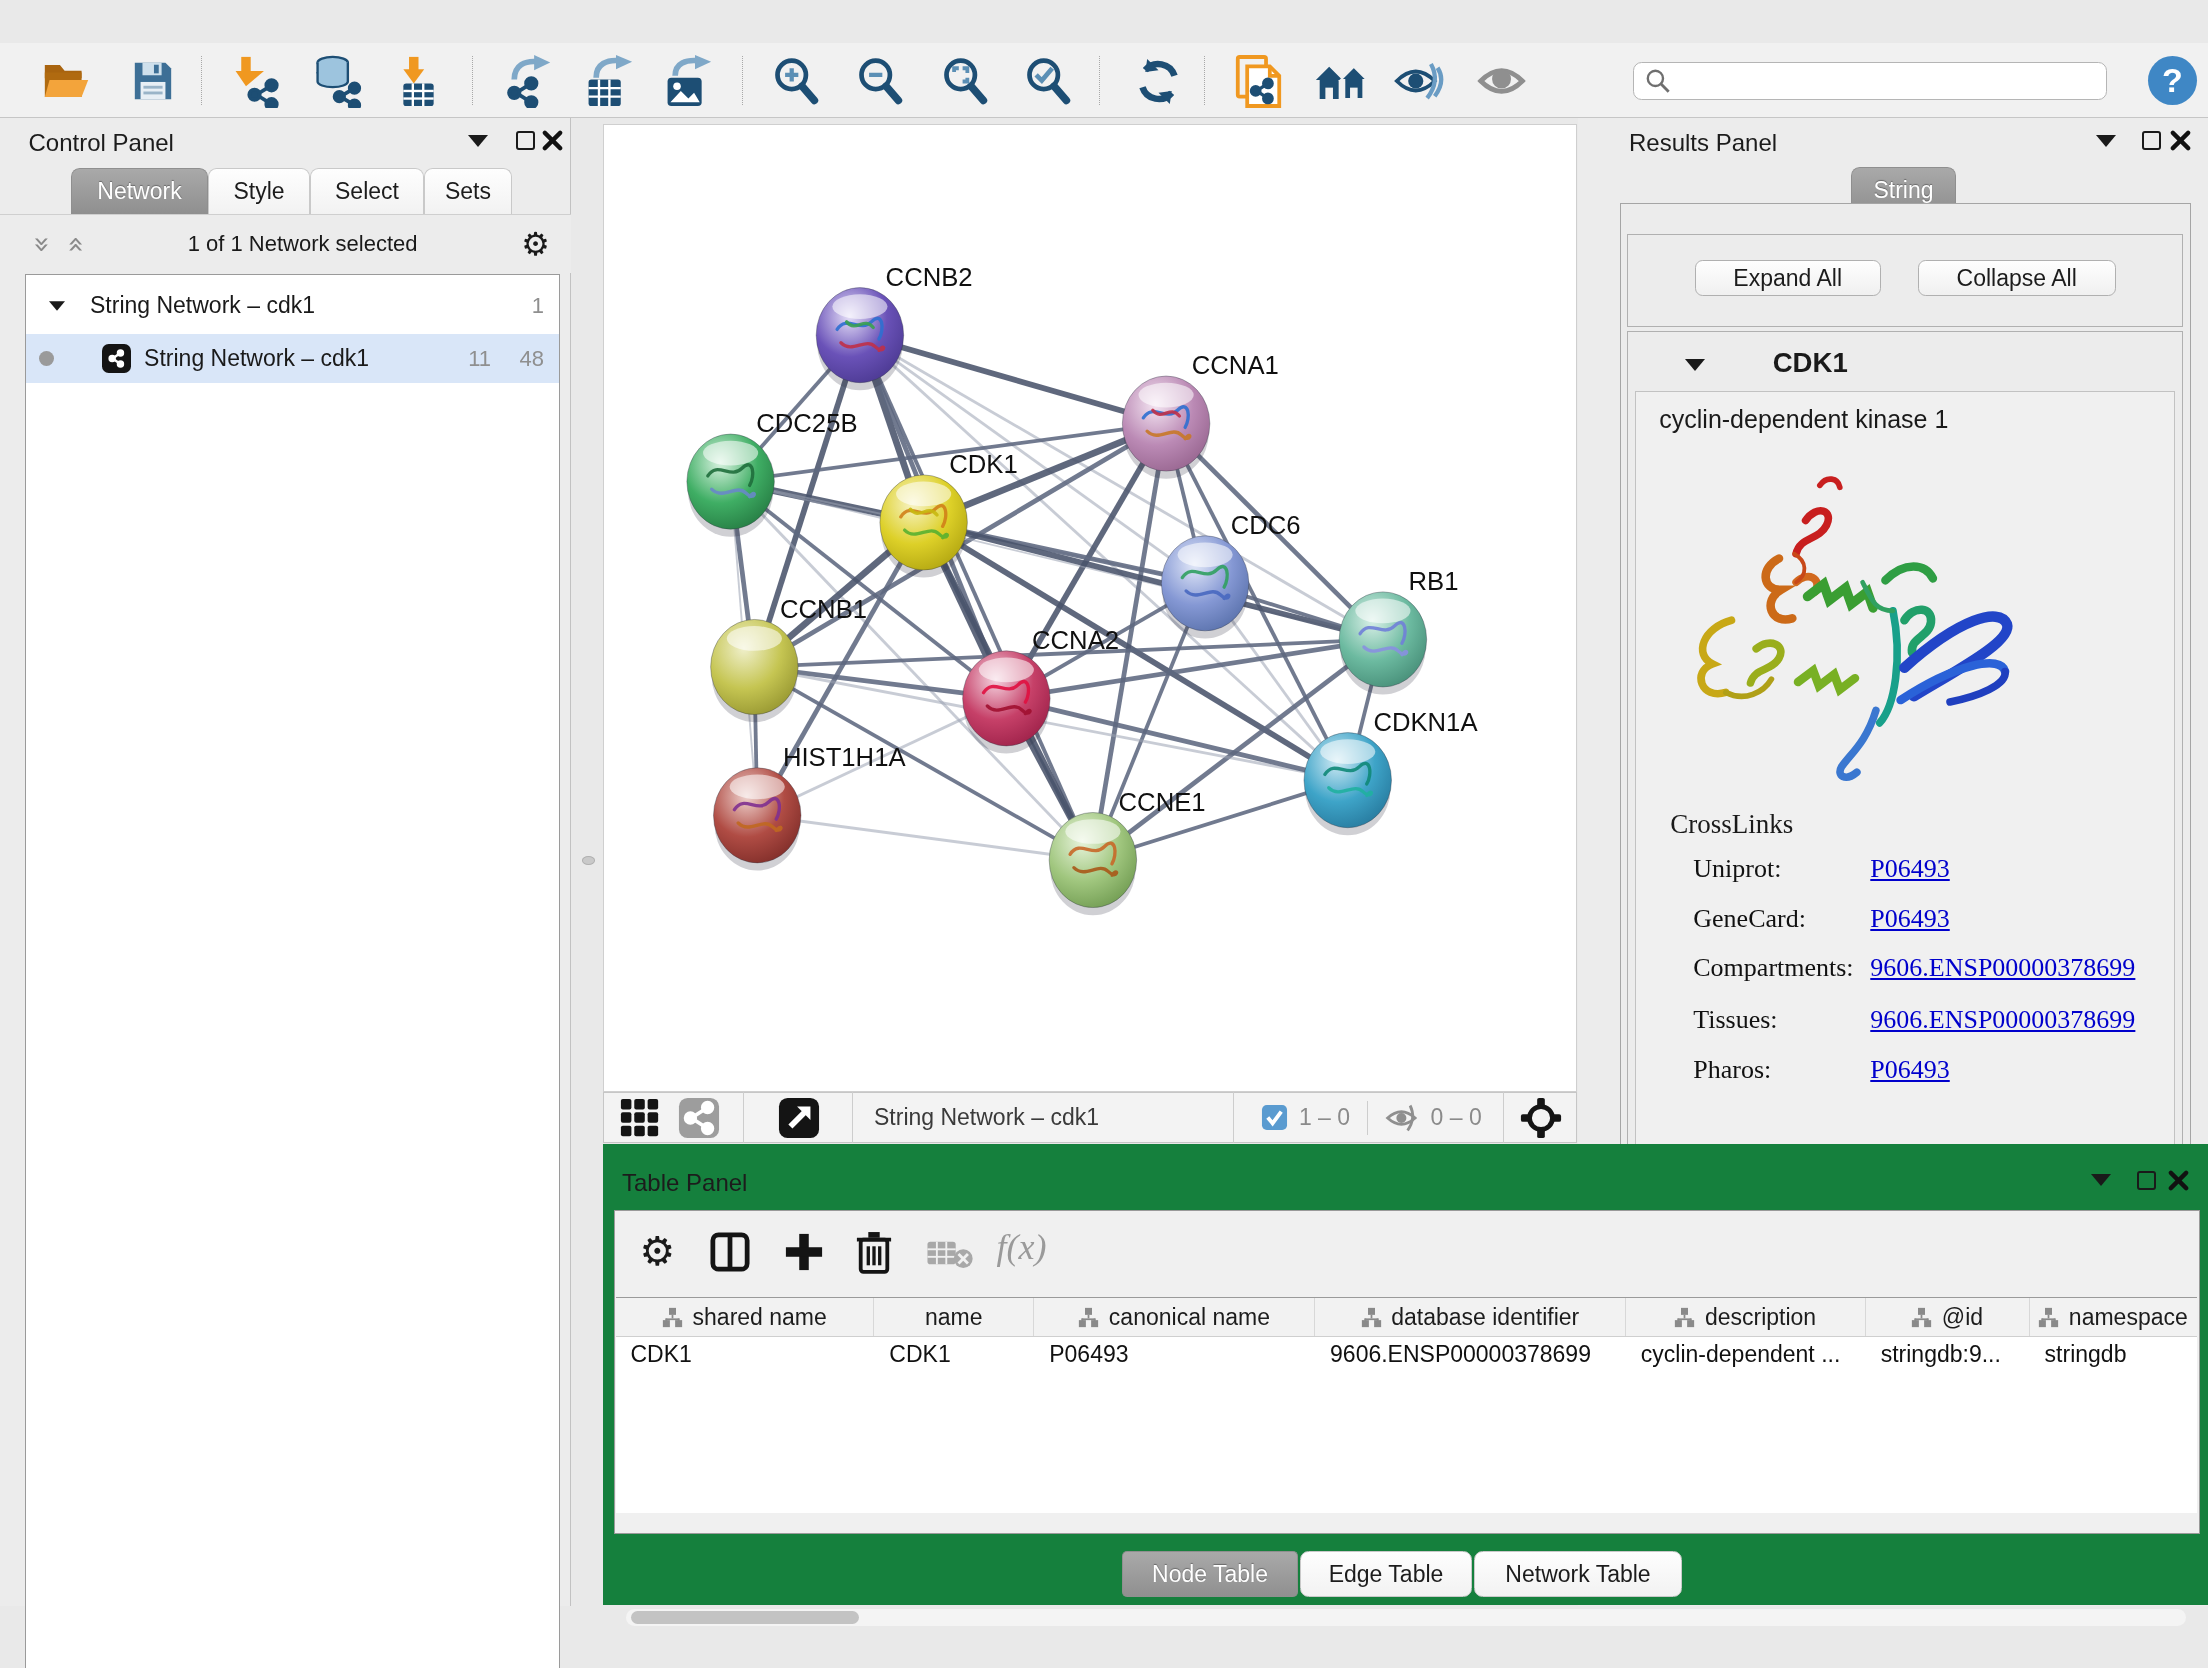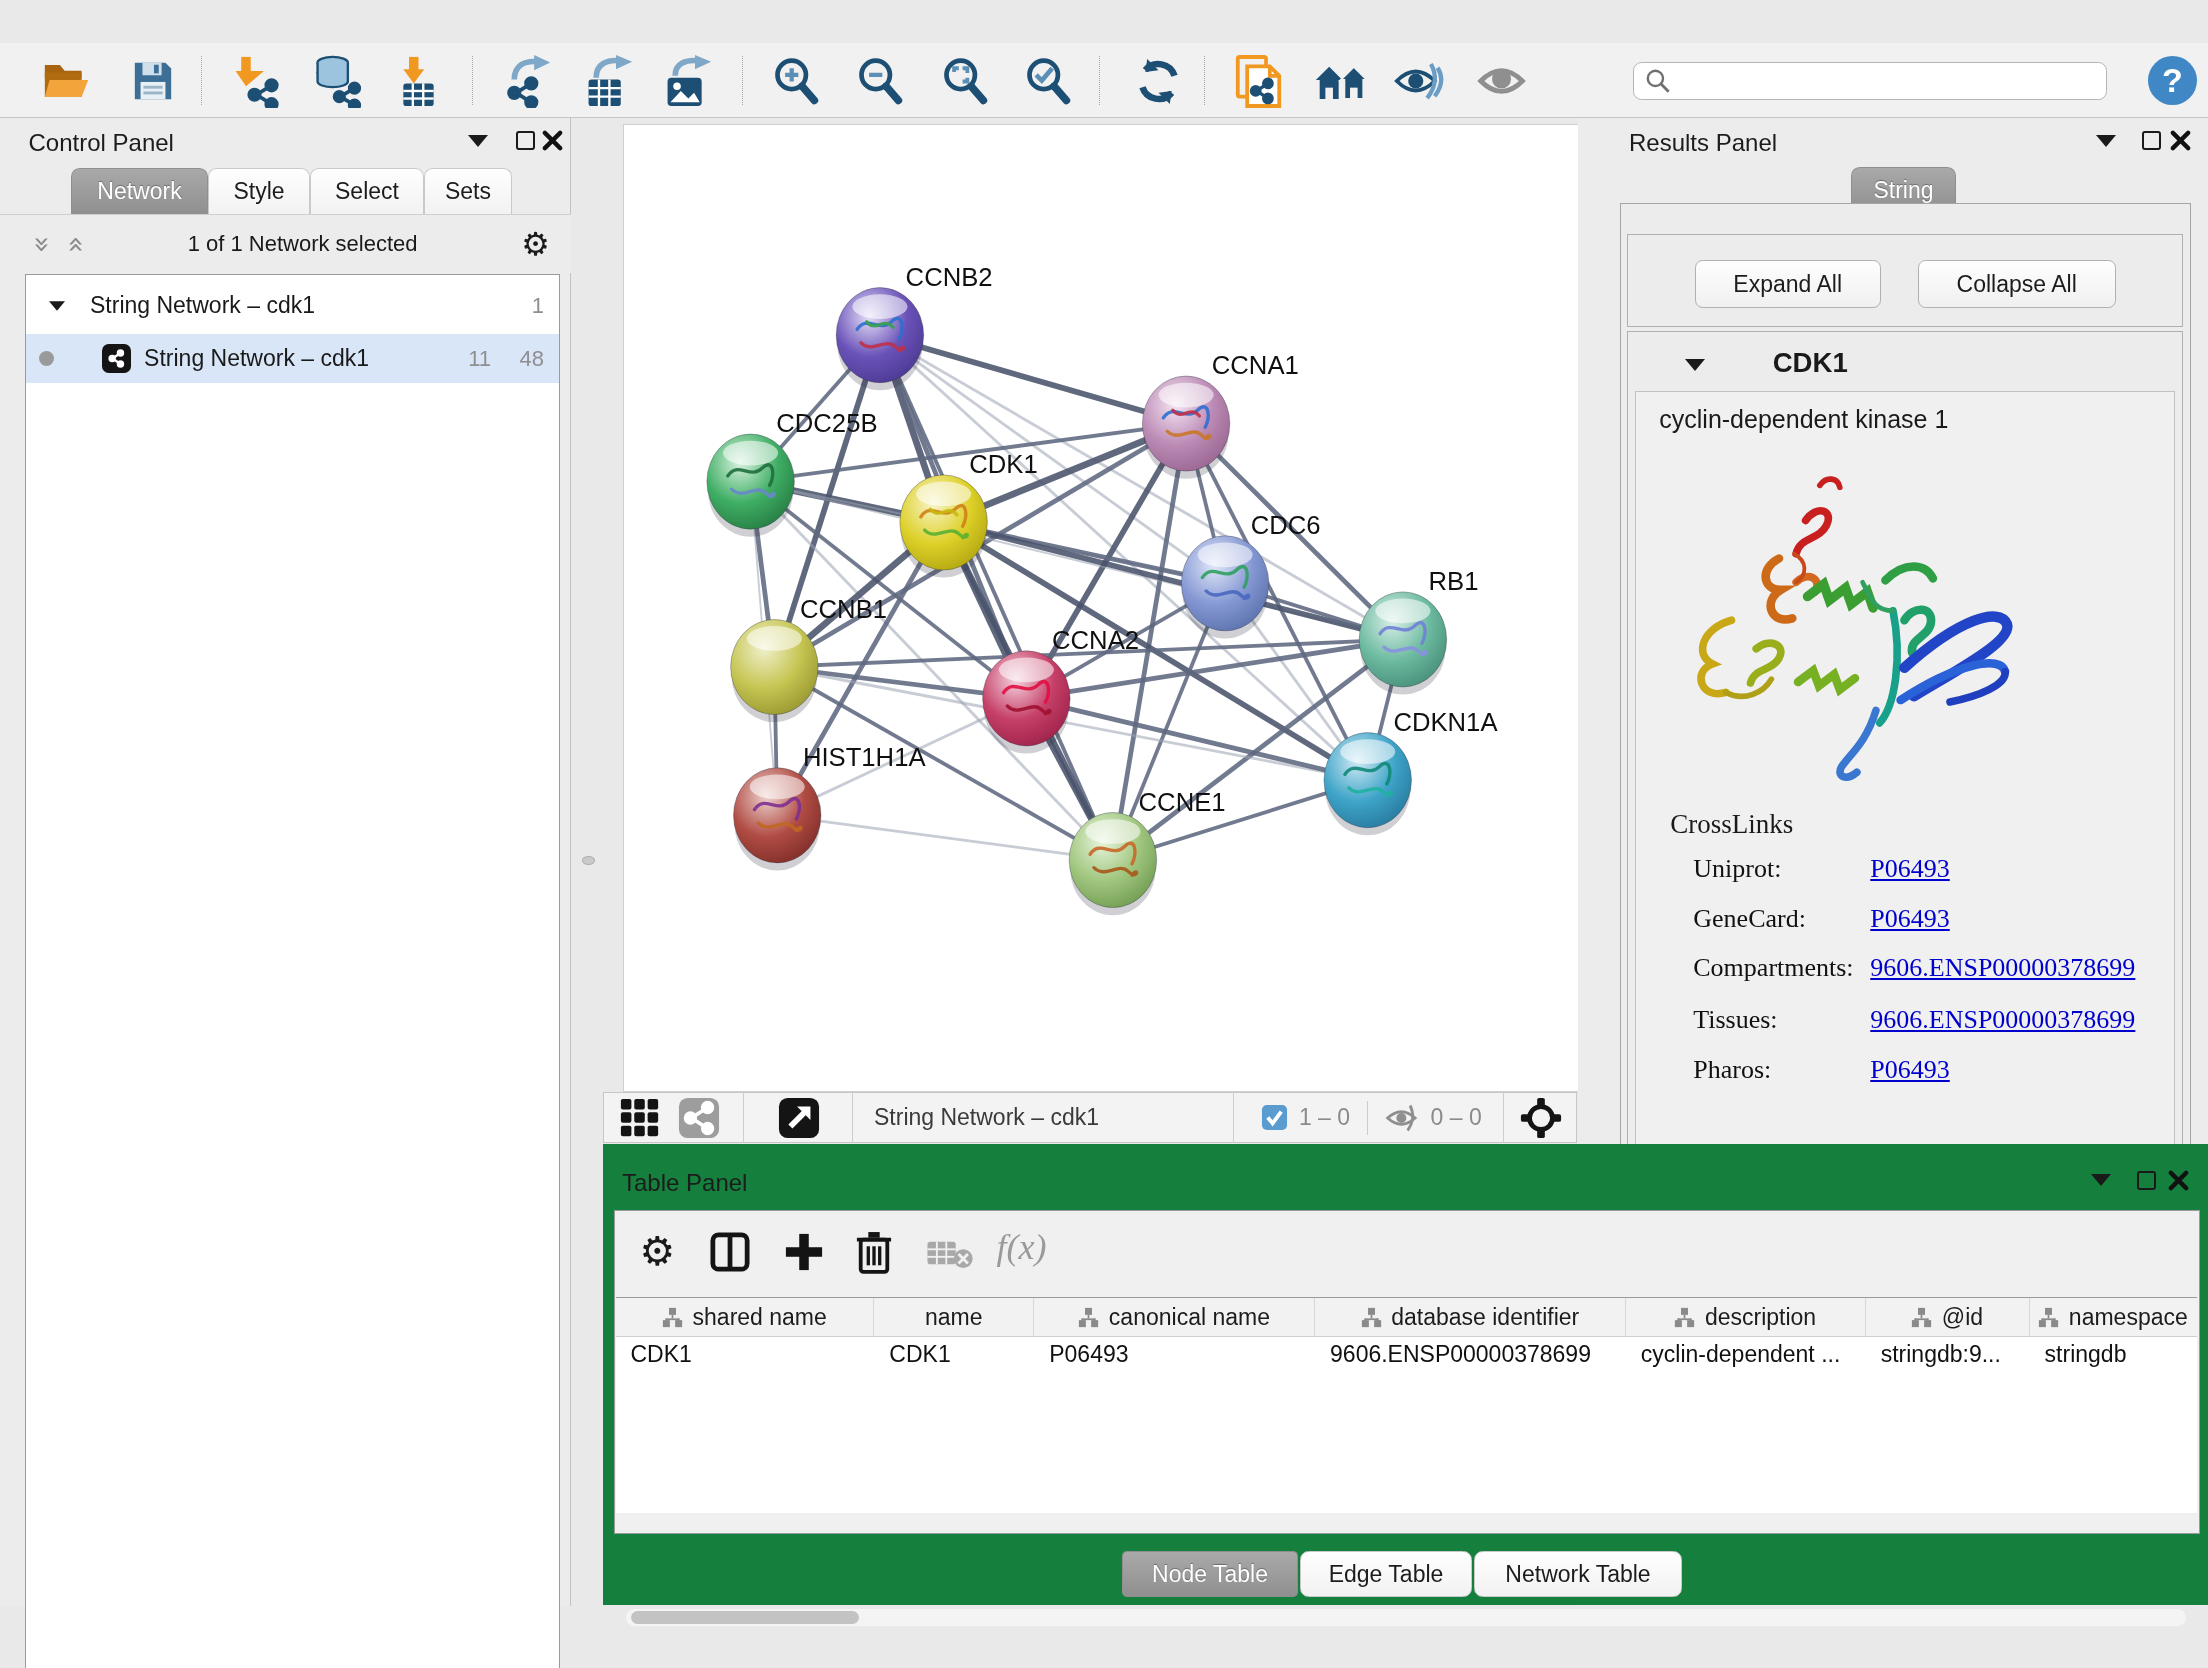--- a/index.html
+++ b/index.html
@@ -33,30 +33,30 @@
   .tab.sel { background:linear-gradient(#a9a9a9,#8f8f8f); color:#fff; text-shadow:0 -1px 1px rgba(0,0,0,.35); border-color:#8f8f8f; }
 
   
   #control-panel { left:0; top:118px; width:571px; height:1488px; background:#ececec; border-right:1px solid #c2c2c2; }
   #cp-tree-box { left:25px; top:156px; width:535px; height:1414px; background:#fff; border:1.4px solid #9a9a9a; }
   .chev { font-size:28.5px; color:#8a8a8a; display:inline-block; font-family:"DejaVu Sans",sans-serif; }
   .count-txt { color:#8f8f8f; font-size:22px; }
   .share-badge { width:28.5px; height:28.5px; border-radius:6.7px; background:#141414; display:inline-flex; align-items:center; justify-content:center; }
 
   
-  #net-canvas { left:603px; top:124px; width:974px; height:968px; background:#fff; border:1px solid #cfcfcf;margin-left:20px; }
+  #net-canvas { left:603px; top:124px; width:974px; height:968px; background:#fff; border:1px solid #cfcfcf; }
   #net-toolbar { left:603px; top:1092px; width:974px; height:51px; background:#f3f3f3; border:1px solid #c6c6c6; display:flex; align-items:center; }
   .nt-sep { width:0; height:51px; border-left:1.4px solid #cdcdcd; }
   .nt-txt { font-size:23px; color:#3a3a3a; }
   .nt-count { font-size:23px; color:#8a8a8a; }
 
   
   #results-panel { left:1578px; top:118px; width:631px; height:1488px; background:#ececec; }
   #rp-outer { left:42px; top:85px; width:571px; height:1037px; border:1.4px solid #a5a5a5; background:#ececec; }
-  .rp-btn { height:48px; background:linear-gradient(#fefefe,#f0f0f0); border:1.4px solid #b0b0b0; border-radius:7.6px;
+  .rp-btn { height:36px; background:linear-gradient(#fefefe,#f0f0f0); border:1.4px solid #b0b0b0; border-radius:7.6px;
             font-size:23px; display:flex; align-items:center; justify-content:center; color:#1c1c1c; }
   #crosslinks { font-family:"Liberation Serif","DejaVu Serif",serif; }
   #crosslinks .cl-label { font-size:26px; color:#111; }
   #crosslinks .cl-link { font-size:26px; color:#0000cc; text-decoration:underline; }
 
   
   #table-panel { left:603px; top:1144px; width:1605px; height:461px; background:#15803d; }
   #tp-box { left:10.5px; top:66px; width:1586px; height:324px; border:1.4px solid #9a9a9a; background:#f0f0f0; }
   #tp-table-area { left:1px; top:86px; width:1581px; height:216px; background:#fff; border-top:1.4px solid #9a9a9a; }
   .th-cell { display:flex; align-items:center; gap:9.5px; font-size:23px; color:#1c1c1c; justify-content:center; height:38px; border-right:1px solid #d8d8d8; overflow:hidden; white-space:nowrap; background:#f2f2f2; }

